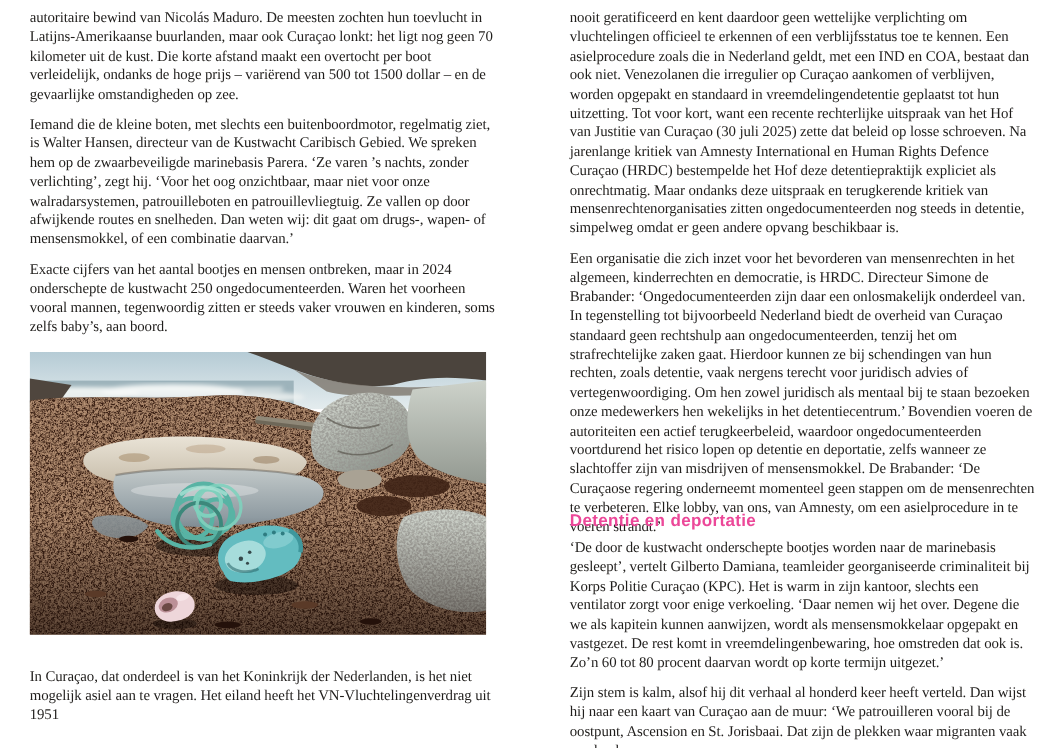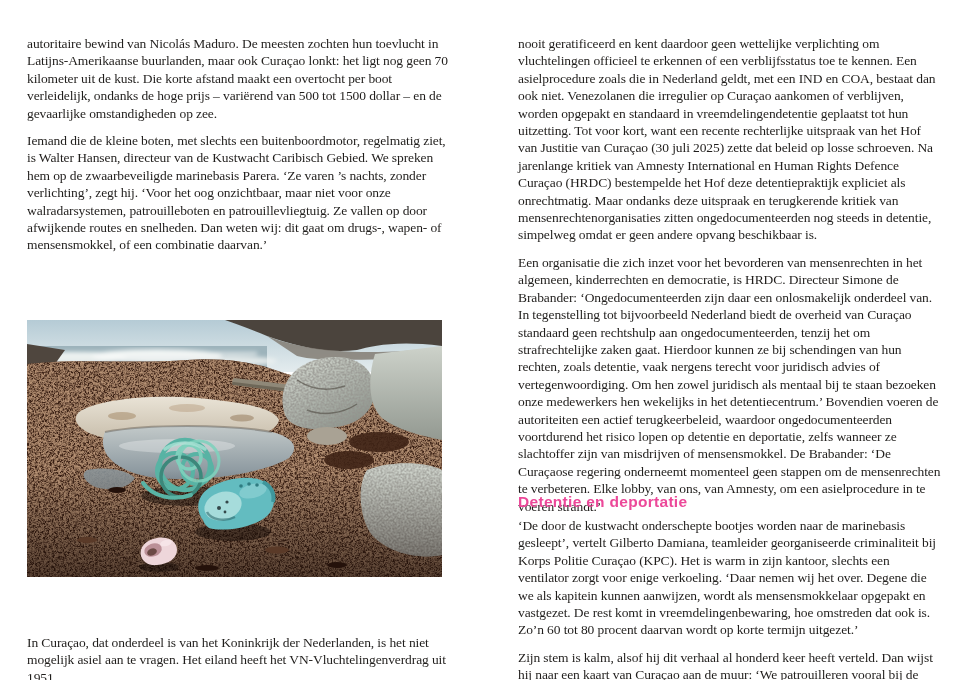--- a/index.html
+++ b/index.html
@@ -5,21 +5,21 @@
   html,body { margin:0; padding:0; }
   body {
     width:960px; height:680px;
     background:#ffffff;
     font-family:"Liberation Serif","DejaVu Serif",serif;
     color:#201e1c;
     overflow:hidden;
   }
   .page { position:relative; width:960px; height:680px; background:#ffffff; overflow:hidden; }
 
-  .col { position:absolute; width:424px; font-size:13.5px; line-height:17.4px; letter-spacing:-0.1px;margin-top:28px; }
+  .col { position:absolute; width:424px; font-size:13.5px; line-height:17.4px; letter-spacing:-0.1px; }
   .block { position:absolute; width:424px; }
 
   p.body-par { margin:0 0 10px 0; }
 
   h2.section-heading {
     font-family:"Liberation Sans","DejaVu Sans",sans-serif;
     font-size:15.5px; font-weight:700; color:#ec4899;
     letter-spacing:0.3px; margin:0 0 6px 0; line-height:19px;
   }
 
@@ -28,20 +28,21 @@
 </style>
 </head>
 <body>
 
 <div class="page">
 
   <div class="block" style="left:27px; top:7px;">
     <div class="col" style="position:static;">
       <p class="body-par">autoritaire bewind van Nicolás Maduro. De meesten zochten hun toevlucht in Latijns-Amerikaanse buurlanden, maar ook Curaçao lonkt: het ligt nog geen 70 kilometer uit de kust. Die korte afstand maakt een overtocht per boot verleidelijk, ondanks de hoge prijs – variërend van 500 tot 1500 dollar – en de gevaarlijke omstandigheden op zee.</p>
       <p class="body-par">Iemand die de kleine boten, met slechts een buitenboordmotor, regelmatig ziet, is Walter Hansen, directeur van de Kustwacht Caribisch Gebied. We spreken hem op de zwaarbeveiligde marinebasis Parera. ‘Ze varen ’s nachts, zonder verlichting’, zegt hij. ‘Voor het oog onzichtbaar, maar niet voor onze walradarsystemen, patrouilleboten en patrouillevliegtuig. Ze vallen op door afwijkende routes en snelheden. Dan weten wij: dit gaat om drugs-, wapen- of mensensmokkel, of een combinatie daarvan.’</p>
+      <p class="body-par">Exacte cijfers van het aantal bootjes en mensen ontbreken, maar in 2024 onderschepte de kustwacht 250 ongedocumenteerden. Waren het voorheen vooral mannen, tegenwoordig zitten er steeds vaker vrouwen en kinderen, soms zelfs baby’s, aan boord.</p>
     </div>
   </div>
 
   <figure class="photo" role="img" aria-label="Rocky shoreline covered in dark red-brown seaweed around a pale tide pool; a tangled turquoise rope, a turquoise clog and a small pink child's clog washed ashore; grey boulders, breaking surf and a hazy blue sky in the background">
     <svg width="415" height="257" viewBox="0 0 415 257" xmlns="http://www.w3.org/2000/svg">
       <defs>
         <linearGradient id="gSky" x1="0" y1="0" x2="0" y2="1">
           <stop offset="0" stop-color="#b5cbd5"></stop>
             <stop offset="1" stop-color="#e4ecee"></stop>
         </linearGradient>

